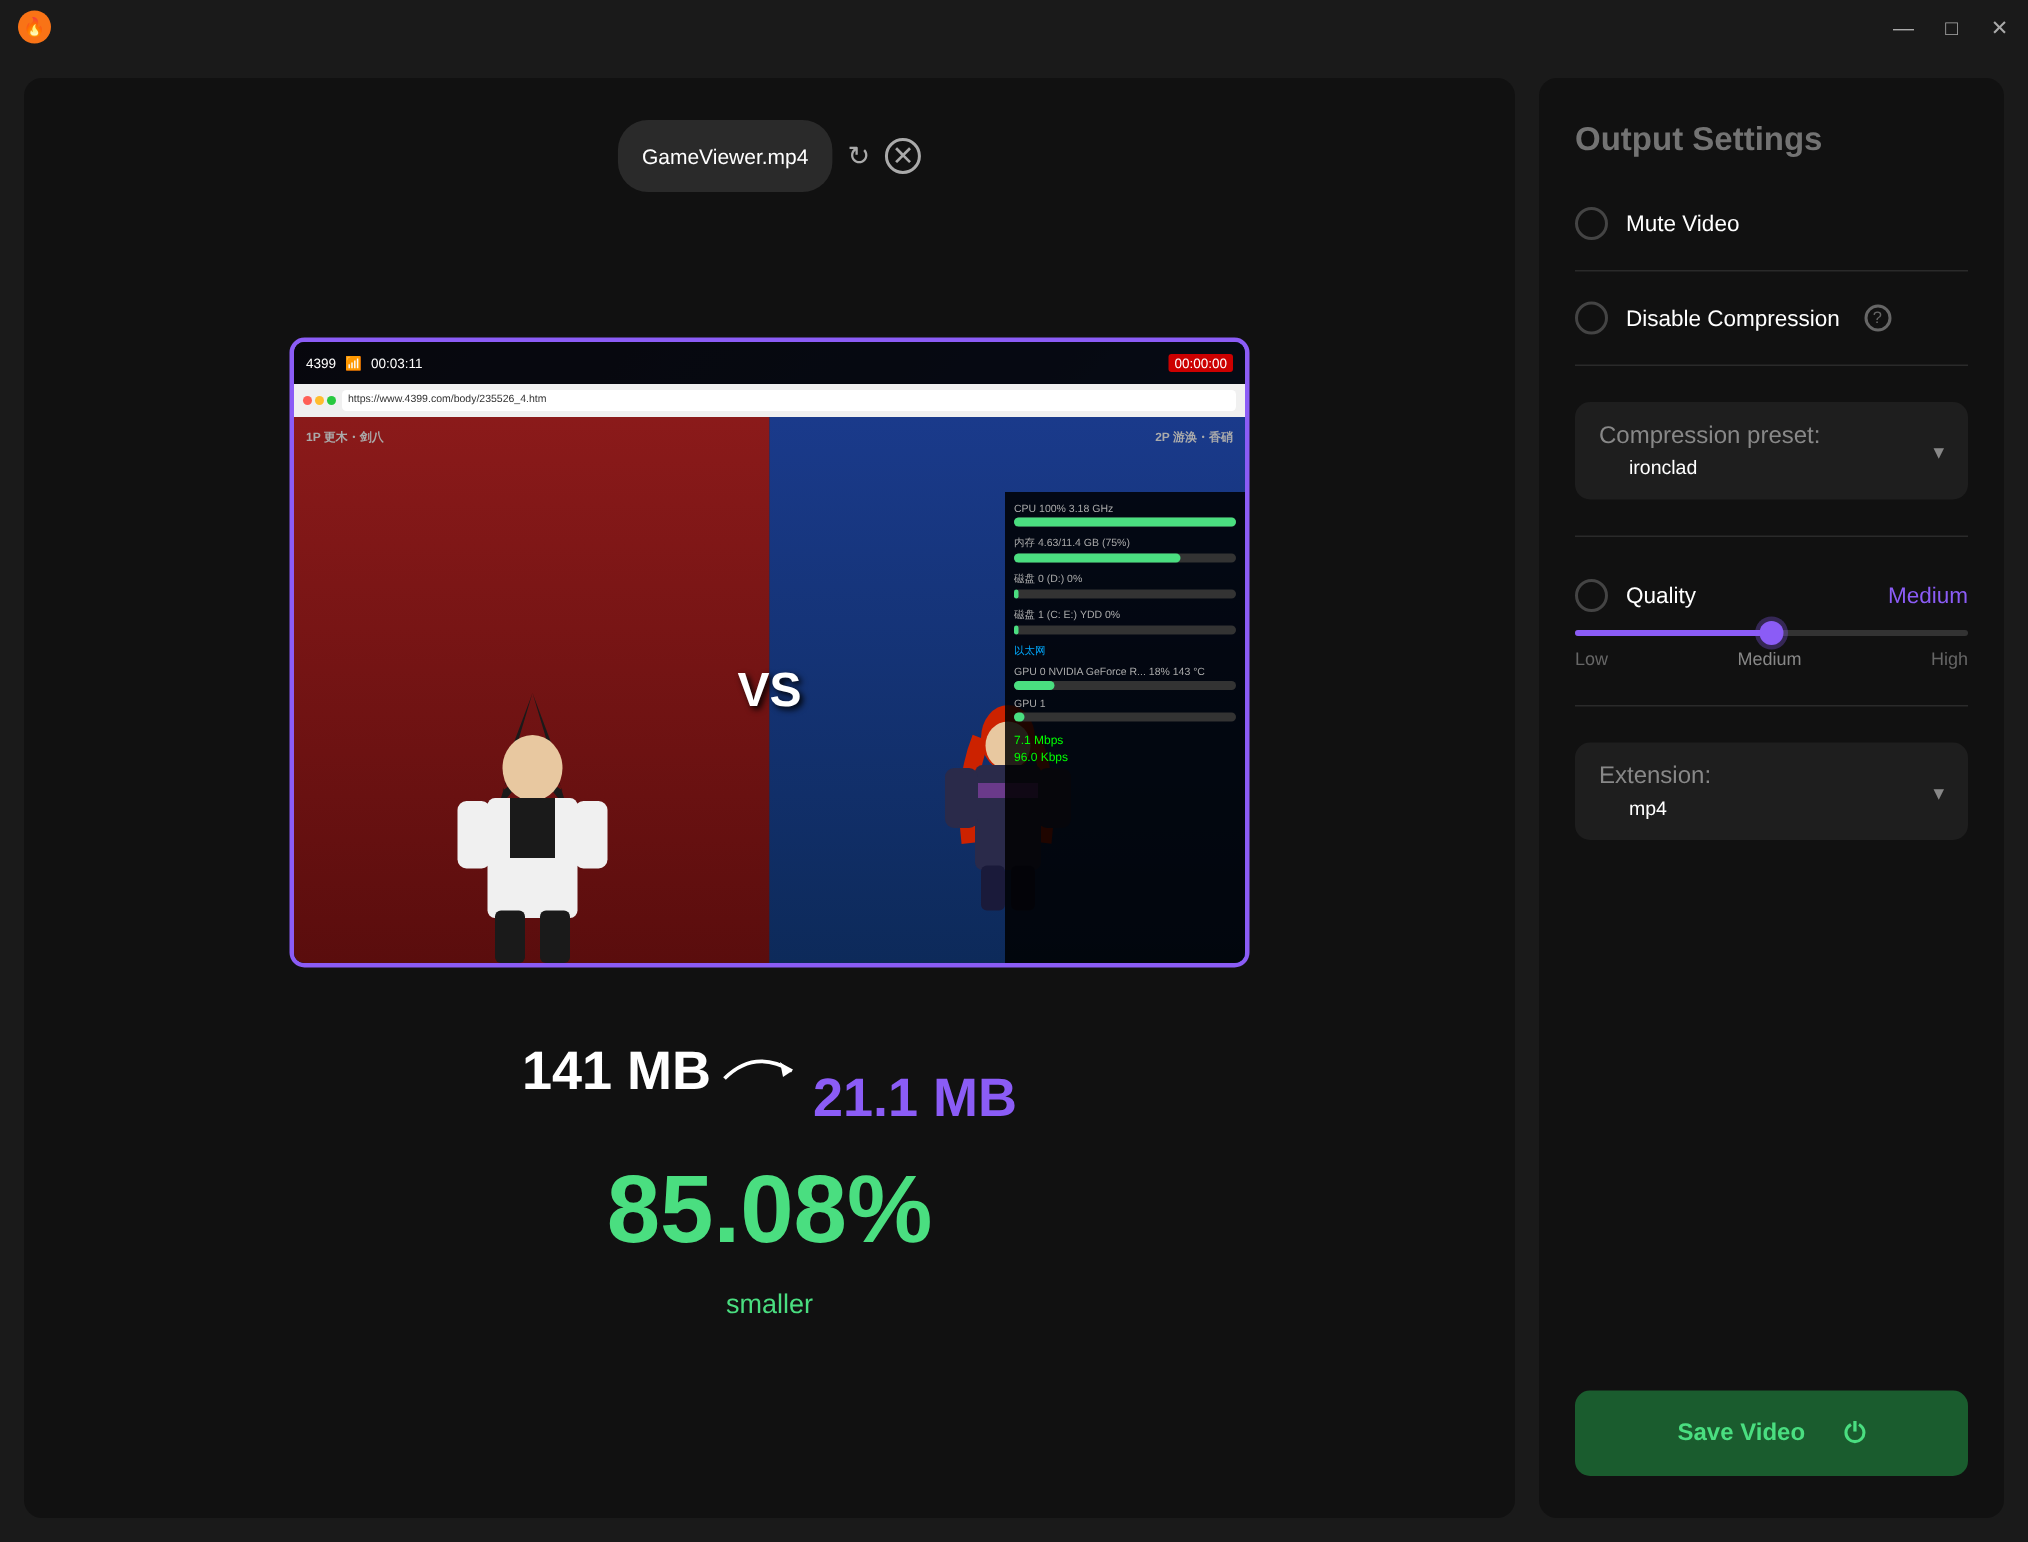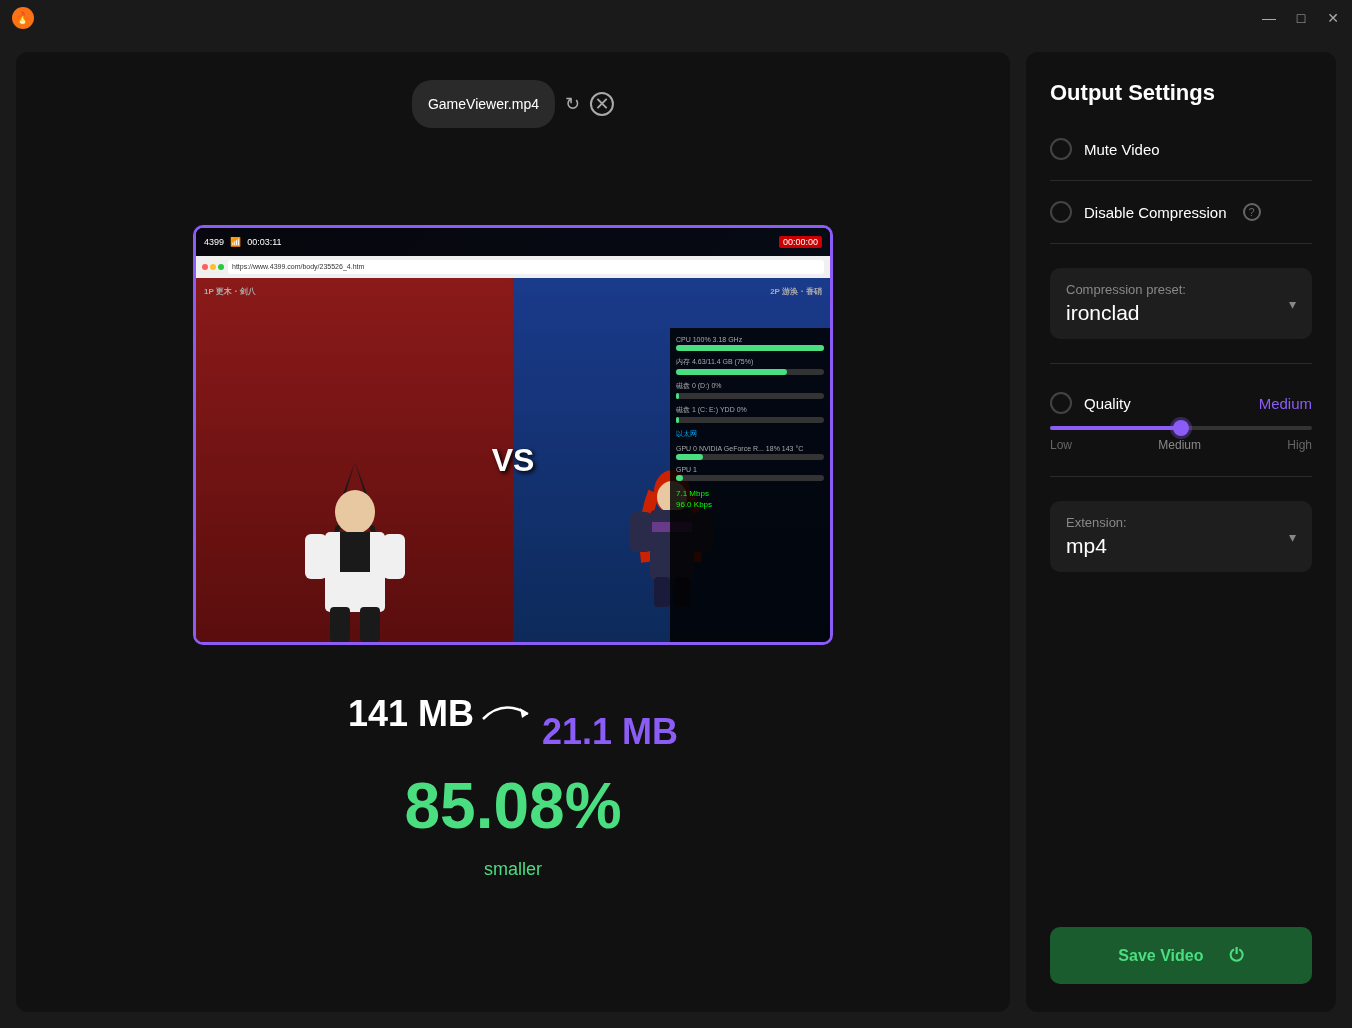--- a/index.html
+++ b/index.html
@@ -355,21 +355,21 @@
       width: 310px;
       background: #111;
       border-radius: 12px;
       padding: 28px 24px;
       display: flex;
       flex-direction: column;
       gap: 0;
     }
 
     .settings-title {
-      color: #ffffff;
+      color: #737373;
       font-size: 22px;
       font-weight: 600;
       margin-bottom: 28px;
     }
 
     .divider {
       height: 1px;
       background: #2a2a2a;
       margin: 16px 0;
     }
@@ -416,27 +416,28 @@
       background: #1e1e1e;
       border-radius: 10px;
       padding: 14px 16px;
       cursor: pointer;
       position: relative;
       margin: 8px 0;
     }
 
     .dropdown-label {
       color: #888;
-      font-size: 13px;
+      font-size: 16px;
       margin-bottom: 4px;
     }
 
     .dropdown-value {
       color: #fff;
-      font-size: 21px;
+      font-size: 13px;
+      margin-left: 20px;
     }
 
     .dropdown-chevron {
       position: absolute;
       right: 16px;
       top: 50%;
       transform: translateY(-50%);
       color: #888;
       font-size: 14px;
     }

